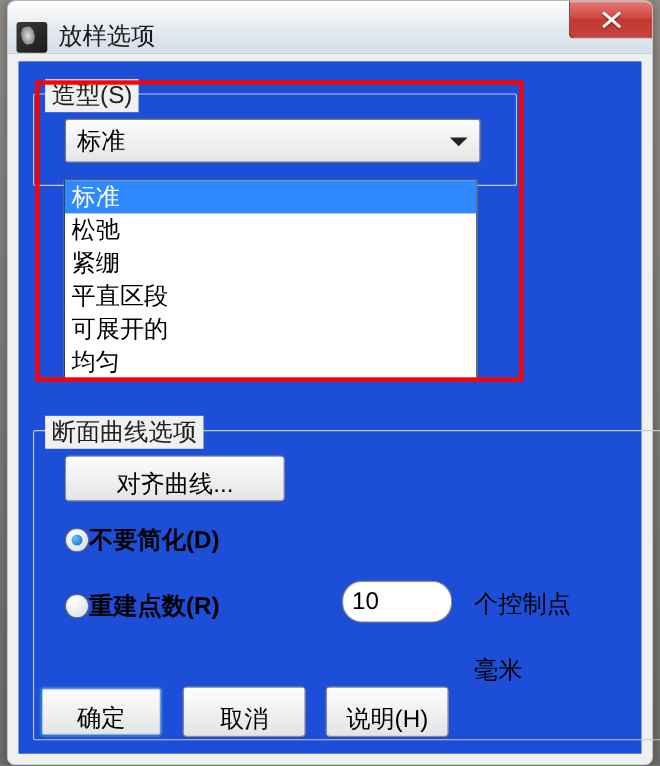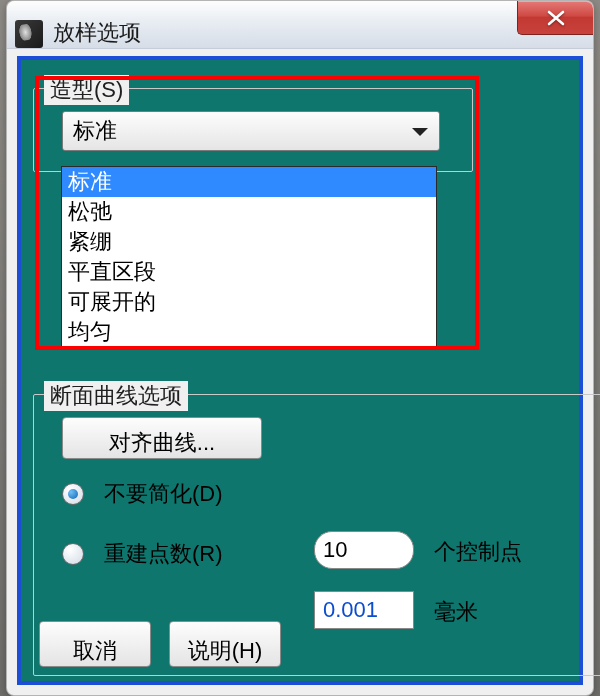--- a/index.html
+++ b/index.html
@@ -66,22 +66,22 @@
     display: flex;
     align-items: center;
     justify-content: center;
     box-shadow: inset 0 1px 0 rgba(255,255,255,0.35);
   }
   .close-btn svg { filter: drop-shadow(0 1px 1px rgba(0,0,0,0.4)); }
 
   .client {
     position: absolute;
     left: 10px; right: 10px; top: 55px; bottom: 10px;
-    background: #0f766e;
-    border: 4px solid #1d4ed8;
+    background: #1d4ed8;
+    border: 1px solid #1d4ed8;
   }
 
   
   .group {
     position: absolute;
     border: 1px solid #c9c9c9;
     border-radius: 2px;
   }
   .group-legend {
     position: absolute;
@@ -169,23 +169,24 @@
     position: absolute;
     left: 28px; top: 22px;
     width: 200px; height: 42px;
   }
 
   .radio-row {
     position: absolute;
     left: 28px;
     display: flex;
     align-items: center;
-    gap: 20px;
-    font-size: 22px;
-    color: #000;
+    gap: 0;
+    font-size: 22px;
+    color: #000;
+    font-weight: bold;
   }
   #row-nosimplify { top: 84px; }
   #row-rebuild   { top: 144px; }
   #row-refit     { top: 204px; }
 
   .radio {
     width: 22px; height: 22px;
     border-radius: 50%;
     border: 1px solid #6a6a6a;
     background: radial-gradient(circle at 35% 30%, #fff 0%, #dfe6ee 70%, #c7d0da 100%);
@@ -294,27 +295,27 @@
 
       <div class="radio-row" id="row-rebuild">
         <div class="radio"></div>
         <span>重建点数(R)</span>
       </div>
       <div class="num-input" id="input-rebuild">
         <span>10</span>
       </div>
       <div class="unit" id="unit-rebuild">个控制点</div>
 
-      <div class="num-input" id="input-refit">
-        <span>0.001</span>
-      </div>
       <div class="unit" id="unit-refit">毫米</div>
     </div>
 
     <div class="bottom-row">
+      <div class="btn" id="btn-ok">
+        <span>确定</span>
+      </div>
       <div class="btn">
         <span>取消</span>
       </div>
       <div class="btn">
         <span>说明(H)</span>
       </div>
     </div>
 
   </div>
 </div>

